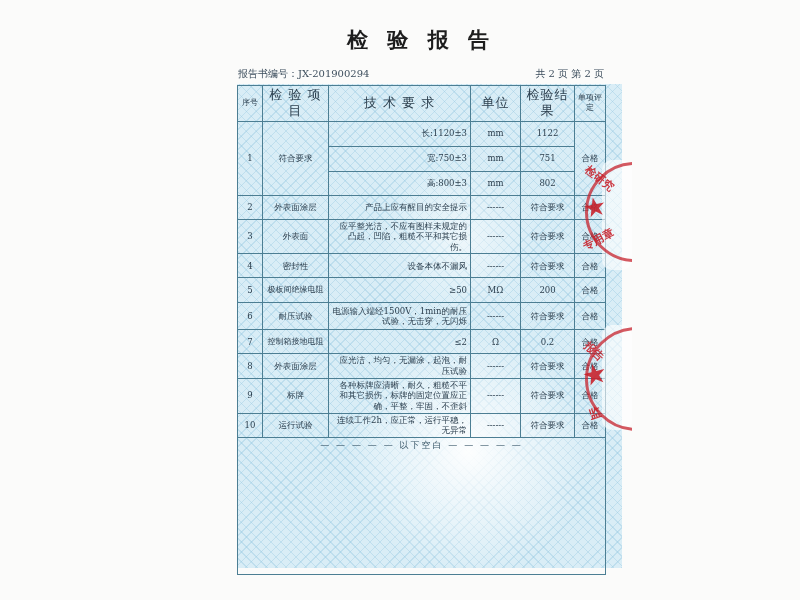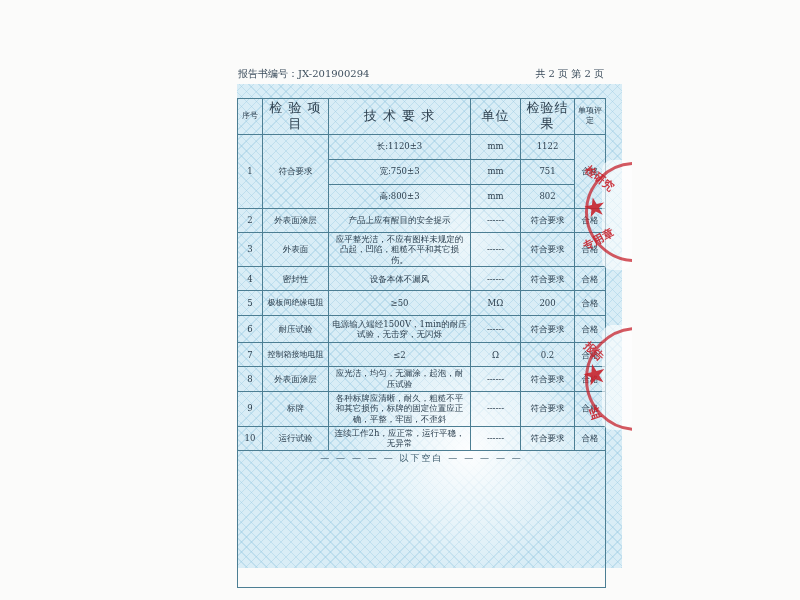--- a/index.html
+++ b/index.html
@@ -27,28 +27,28 @@
   }
   #meta-row{
     position:absolute;left:238px;top:67px;width:366px;
     display:flex;justify-content:space-between;
     font-size:10px;color:#3c4d5c;
   }
 
   table#report-table{
     position:absolute;left:237px;top:85px;width:368px;
     border-collapse:collapse;table-layout:fixed;
-    font-size:8.5px;color:#2e4150;line-height:1.25;margin-top:13px;
+    font-size:8.5px;color:#2e4150;line-height:1.25;
   }
   #report-table td{
     border:1px solid #4c7e93;padding:1px 3px;
     text-align:center;vertical-align:middle;
     overflow:hidden;
   }
-  #report-table td.req{text-align:center;}
+  #report-table td.req{text-align:right;}
   #report-table td.head{font-size:13px;letter-spacing:1px;}
   #report-table td.small{font-size:8px;letter-spacing:0;}
   #report-table td.blank-cell{
     vertical-align:top;text-align:center;border-top:1px solid #4c7e93;
     letter-spacing:2px;padding-top:2px;font-size:9px;color:#3c5a6b;
   }
   col.c-no{width:25px;} col.c-item{width:66px;} col.c-req{width:142px;}
   col.c-unit{width:50px;} col.c-res{width:54px;} col.c-eval{width:31px;}
 
   
@@ -69,20 +69,21 @@
     font-family:"DejaVu Sans","Liberation Sans",sans-serif;
   }
 </style>
 </head>
 <body>
 
 <div id="screen">
 
   <div id="paper-texture"></div>
 
+  <div id="doc-title">检 验 报 告</div>
 
   <div id="meta-row">
     <span>报告书编号：JX-201900294</span>
     <span>共 2 页 第 2 页</span>
   </div>
 
   <table id="report-table">
     <colgroup>
       <col class="c-no">
         <col class="c-item">

